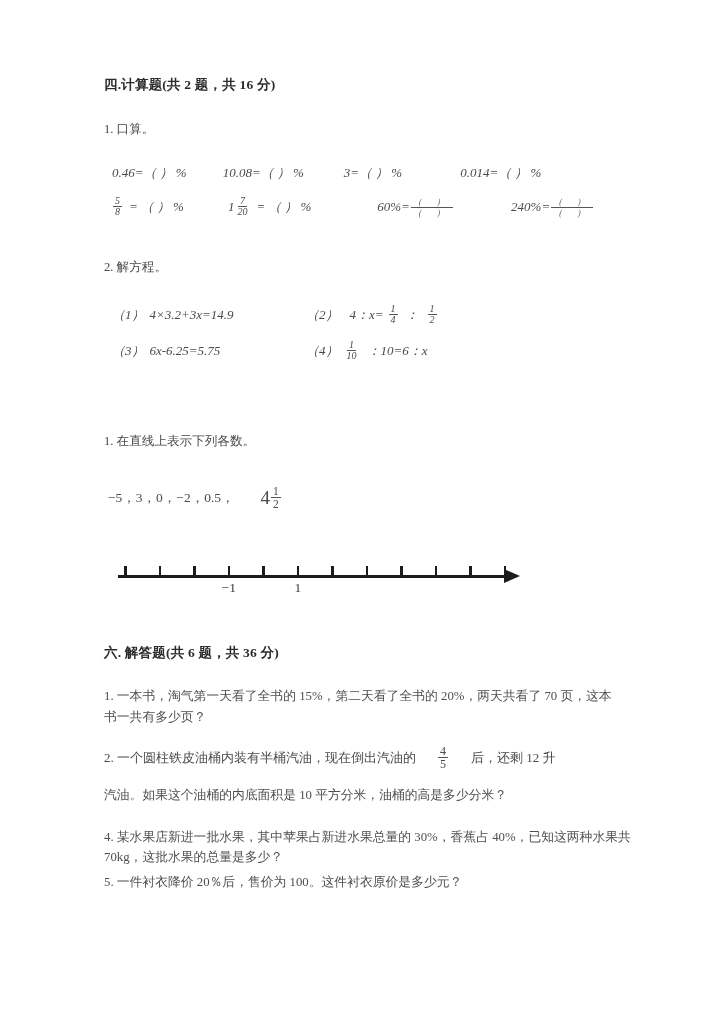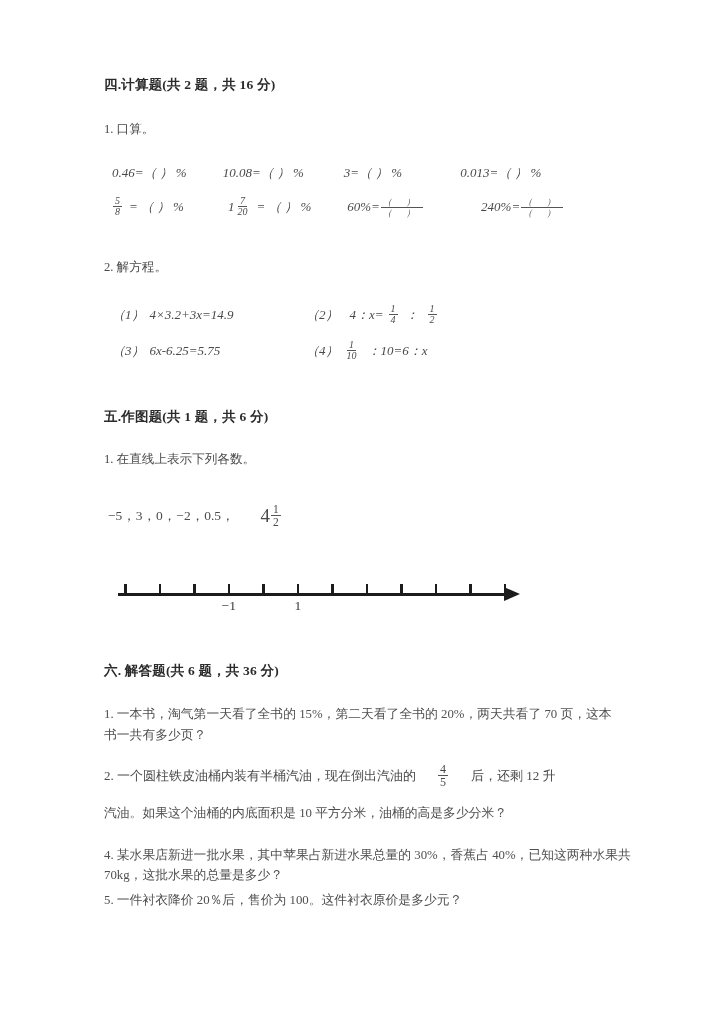--- a/index.html
+++ b/index.html
@@ -191,21 +191,21 @@
           <span>10.08=</span>
           <span class="blank-paren">（    ）</span>
           <span style="margin-left:3px">%</span>
         </span>
         <span class="math-item" style="margin-left:40px">
           <span>3=</span>
           <span class="blank-paren">（    ）</span>
           <span style="margin-left:3px">%</span>
         </span>
         <span class="math-item" style="margin-left:58px">
-          <span>0.013=</span>
+          <span>0.014=</span>
           <span class="blank-paren">（    ）</span>
           <span style="margin-left:3px">%</span>
         </span>
       </div>
 
       <div style="height:14px"></div>
 
       <div class="math-row" style="padding-left:8px;">
         <span class="math-item">
           <span class="frac frac-md">
@@ -223,21 +223,21 @@
             <span class="frac frac-md">
               <span class="num">7</span>
               <span class="den">20</span>
             </span>
           </span>
           <span style="margin-left:6px">=</span>
           <span class="blank-paren" style="margin-left:3px">（    ）</span>
           <span style="margin-left:3px">%</span>
         </span>
 
-        <span class="math-item" style="margin-left:36px">
+        <span class="math-item" style="margin-left:66px">
           <span>60%=</span>
           <span class="frac-blank">
             <span class="num">（    ）</span>
             <span class="den">（    ）</span>
           </span>
         </span>
 
         <span class="math-item" style="margin-left:58px">
           <span>240%=</span>
           <span class="frac-blank">
@@ -287,21 +287,20 @@
             <span class="den">10</span>
           </span>
           <span style="margin-left:8px">：10=6：x</span>
         </span>
       </div>
     </div>
 
     <div style="height:46px"></div>
 
     <div>
-      <div class="sec-head">五.作图题(共 1 题，共 6 分)</div>
 
       <div style="height:24px"></div>
 
       <div class="prob">1. 在直线上表示下列各数。</div>
 
       <div style="height:34px"></div>
 
       <div class="math-row" style="padding-left:4px">
         <span style="font-size:13.5px">−5，3，0，−2，0.5，</span>
         <span class="mixed" style="margin-left:26px">

